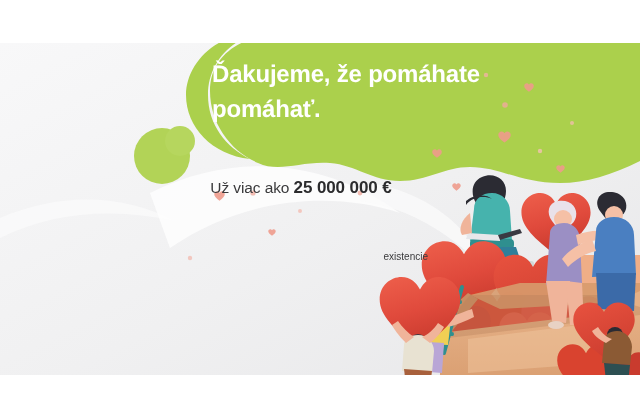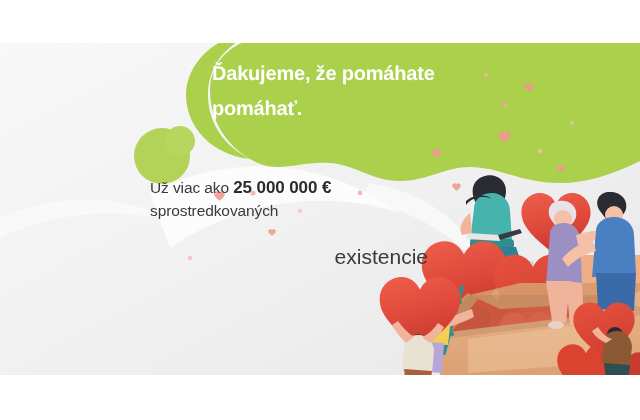--- a/index.html
+++ b/index.html
@@ -43,55 +43,55 @@
     display: block;
   }
 
   
   .headline {
     position: absolute;
     left: 212px;
     top: 57px;
     width: 360px;
     color: #ffffff;
-    font-size: 20px;
+    font-size: 24px;
     font-weight: bold;
     line-height: 35px;
     letter-spacing: -0.2px;
     white-space: pre-line;
     text-rendering: geometricPrecision;
   }
 
   .bodycopy {
     position: absolute;
-    left: 150px;
+    left: 162px;
     top: 176px;
     width: 278px;
-    text-align: left;
+    text-align: center;
     color: #3a3a3c;
     font-size: 15.5px;
     line-height: 23px;
     letter-spacing: -0.1px;
   }
   .bodycopy b {
     font-weight: bold;
     color: #2b2b2d;
     font-size: 17px;
   }
   .bodycopy .ln { display: block; white-space: nowrap; }
 
   
   .bodycopy-lastline {
     position: absolute;
     left: 150px;
     top: 245px;
     width: 278px;
     text-align: right;
     color: #3a3a3c;
-    font-size: 21px;
+    font-size: 10px;
     line-height: 23px;
     white-space: nowrap;
   }
 </style>
 </head>
 <body>
 
 <div id="banner">
 
   <div class="stage">
@@ -287,17 +287,16 @@
 
   </div>
 
   <div class="headline">Ďakujeme, že pomáhate
 pomáhať.</div>
 
   <div class="bodycopy">
     <span class="ln">
       <span>Už viac ako </span><b>25 000 000 €</b>
     </span>
-    <span class="ln">sprostredkovaných</span>
   </div>
   <div class="bodycopy-lastline">existencie</div>
 
 </div>
 
 </body></html>

